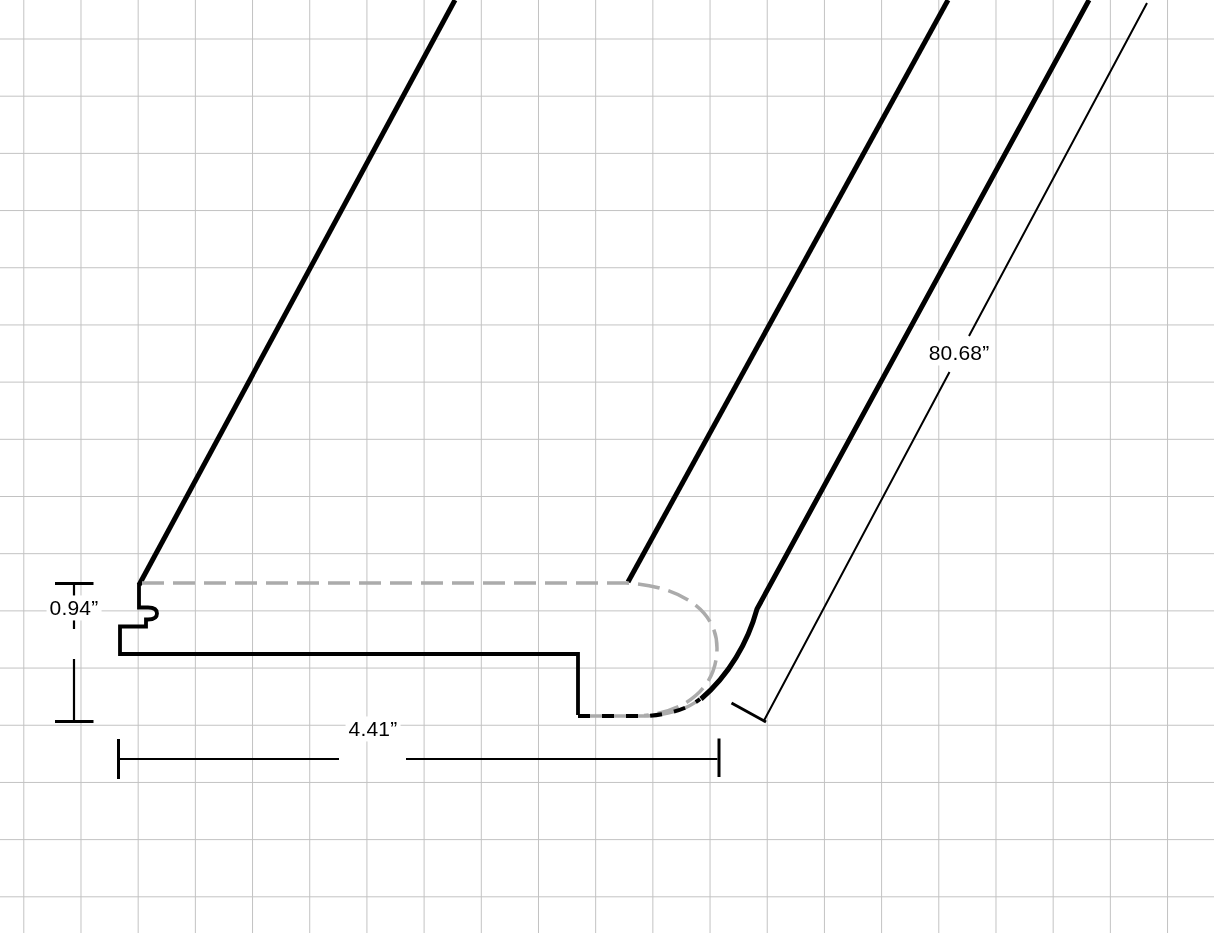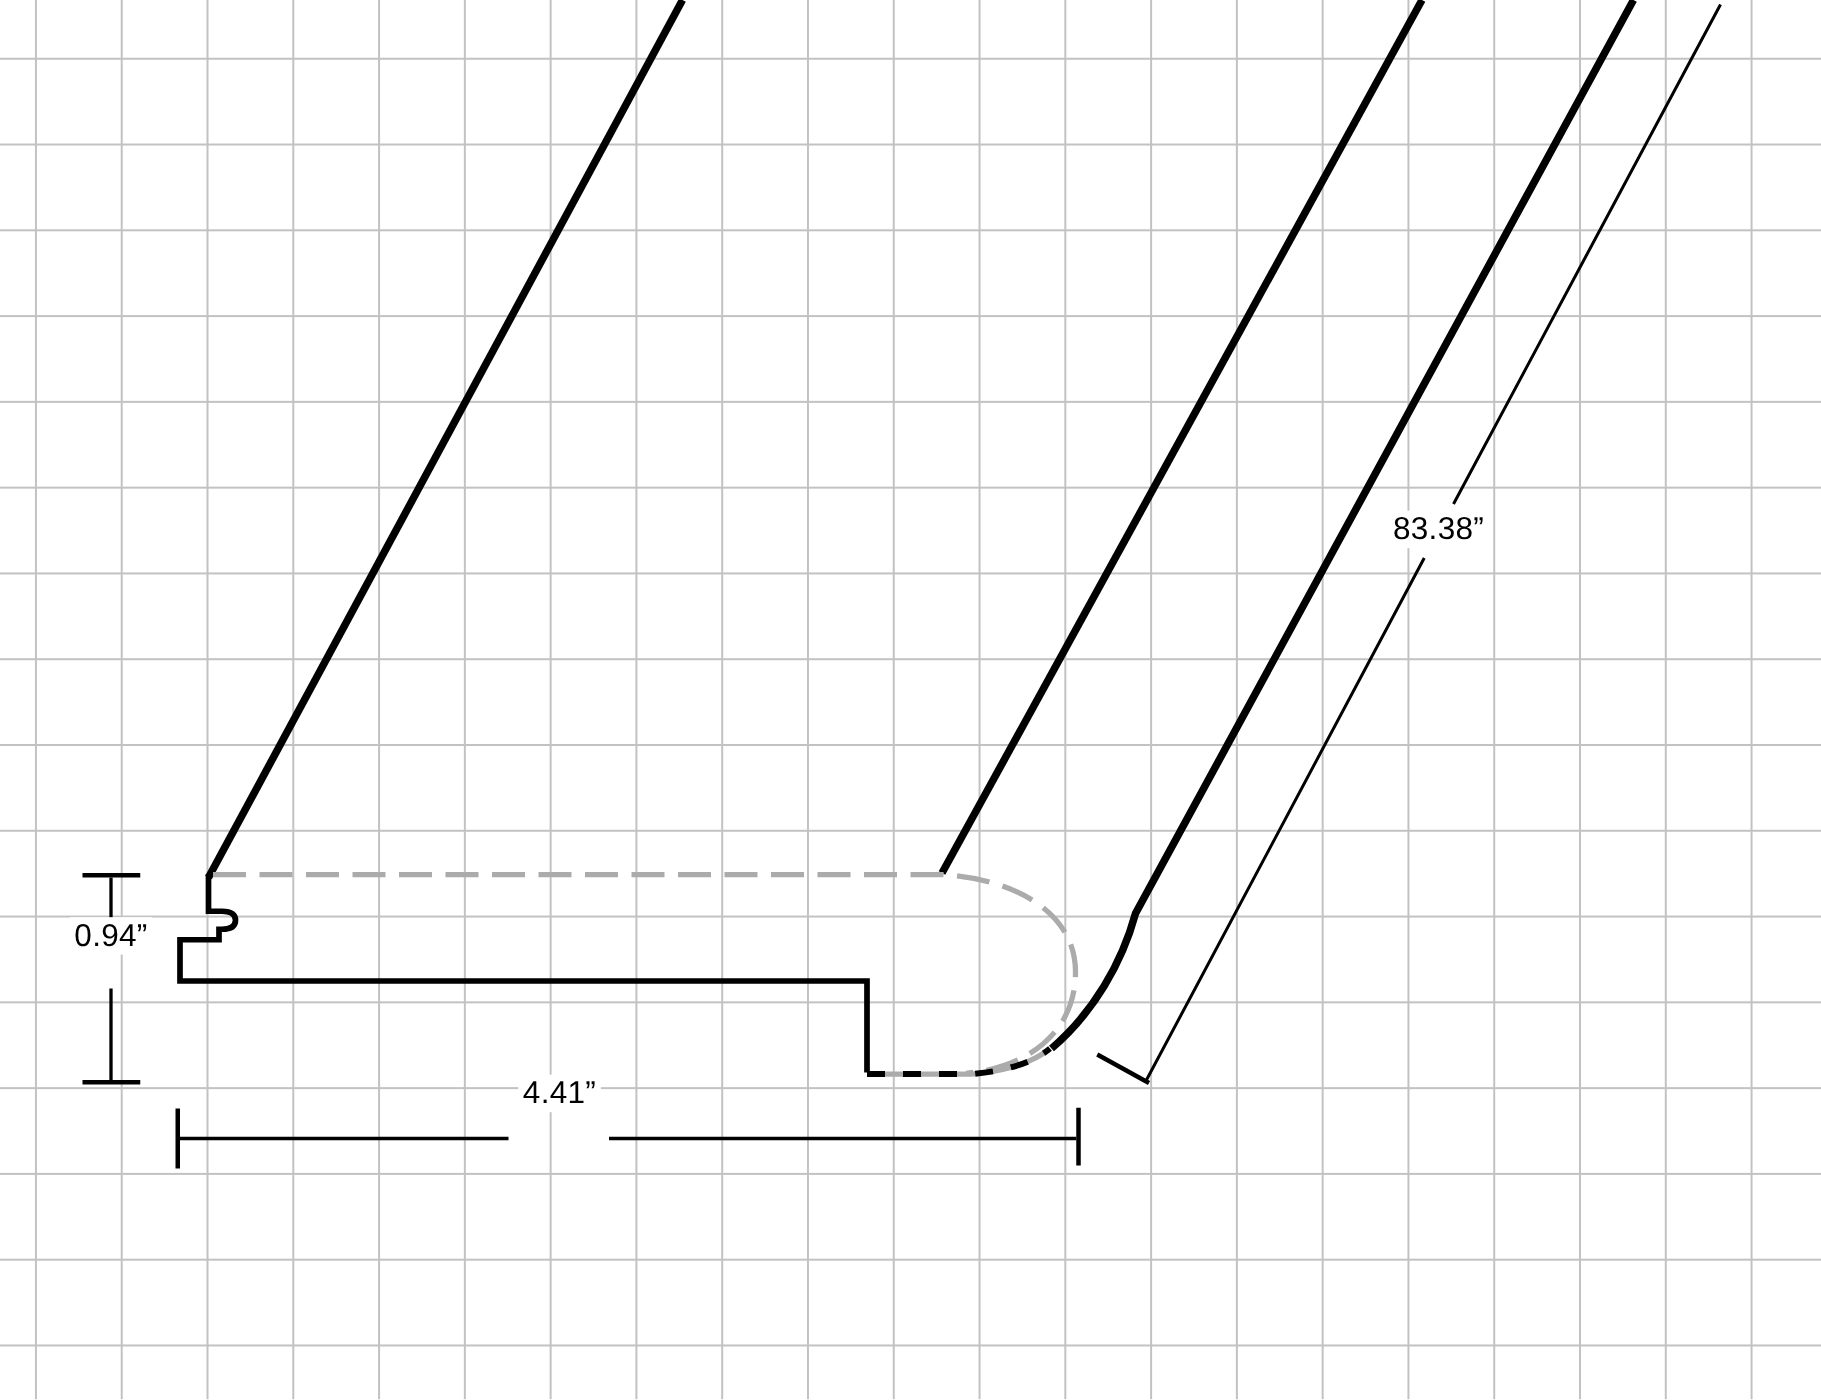--- a/index.html
+++ b/index.html
@@ -20,21 +20,21 @@
     position:absolute;
     transform:translate(-50%,-50%);
     font-size:21px;
     line-height:1.1;
     color:#000;
     background:#ffffff;
     padding:1px 3px;
     white-space:nowrap;
     letter-spacing:0.2px;
   }
-  .dim-label.thickness{left:74px;top:624px;}
+  .dim-label.thickness{left:74px;top:608px;}
   .dim-label.width{left:373px;top:729px;}
   .dim-label.length{left:959px;top:353px;}
 </style>
 </head>
 <body>
 
 <div class="canvas">
 
   <svg class="linework" width="1214" height="933" viewBox="0 0 1214 933">
 
@@ -57,15 +57,15 @@
     <path d="M 118.5 739 L 118.5 779" stroke="#000" stroke-width="3" fill="none"></path>
     <path d="M 719 738.5 L 719 777" stroke="#000" stroke-width="3" fill="none"></path>
     <path d="M 120 759 L 339 759 M 406 759 L 717.5 759" stroke="#000" stroke-width="2.2" fill="none"></path>
 
     <path d="M 1147 3 L 969 336 M 949.5 372 L 763.5 721.5" stroke="#000" stroke-width="2" fill="none"></path>
     <path d="M 731.5 703 L 766 722" stroke="#000" stroke-width="3" fill="none"></path>
   </svg>
 
   <div class="dim-label thickness">0.94”</div>
   <div class="dim-label width">4.41”</div>
-  <div class="dim-label length">83.38”</div>
+  <div class="dim-label length">80.68”</div>
 
 </div>
 
 </body></html>

